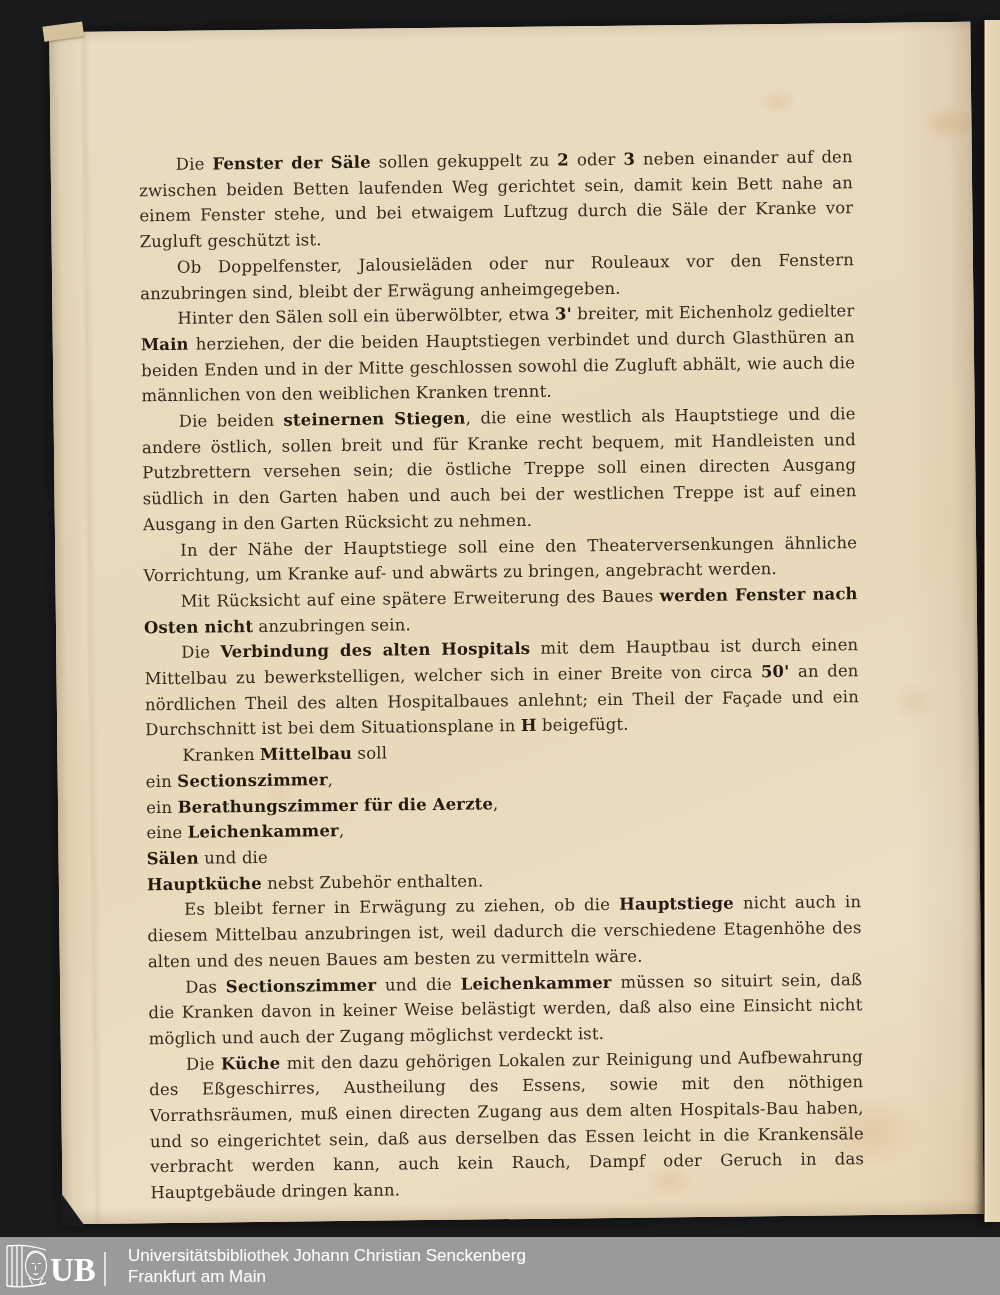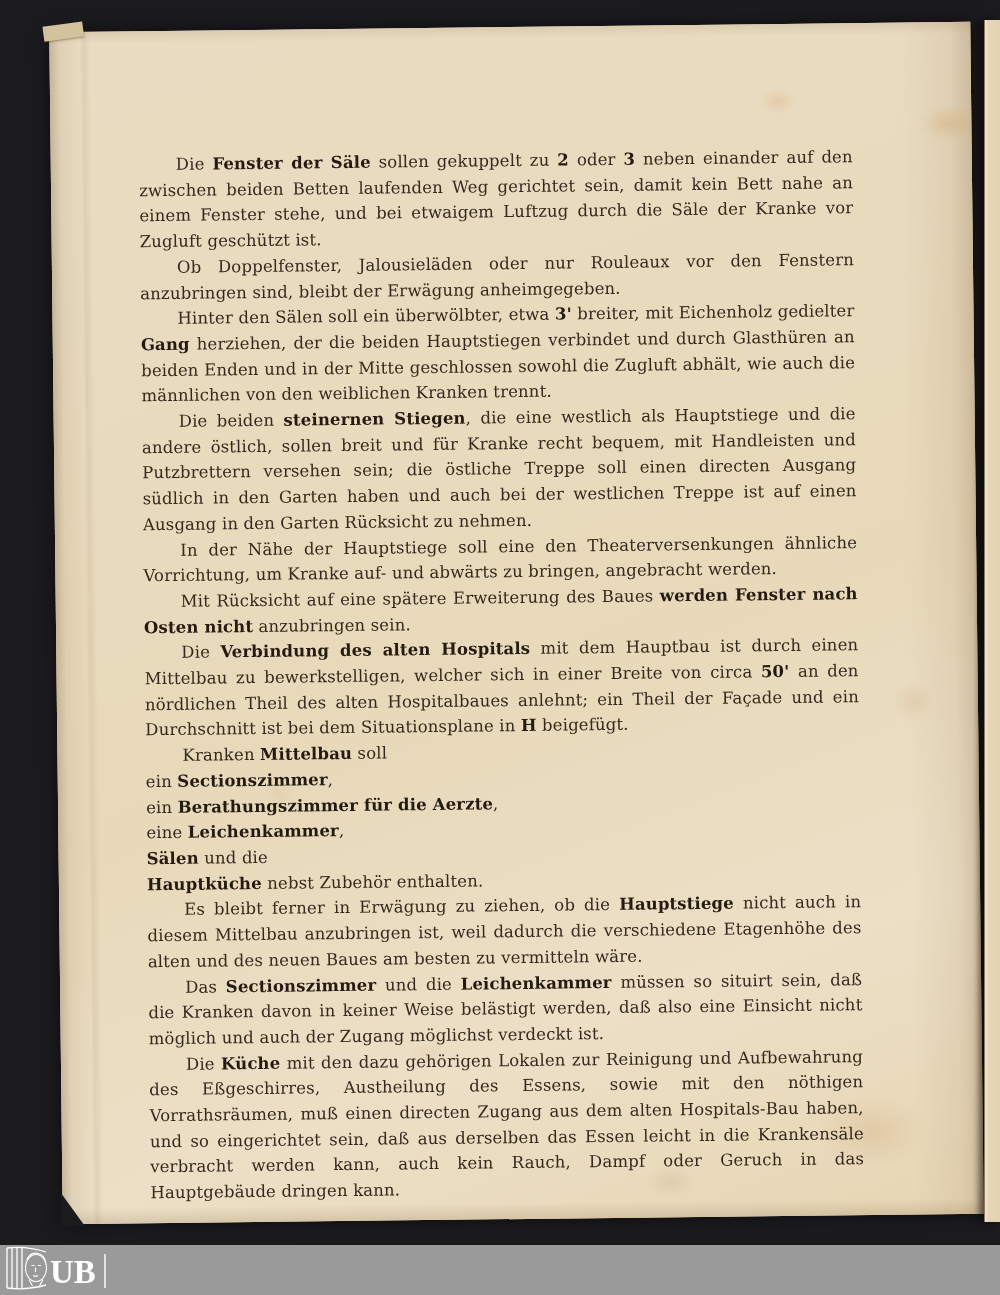--- a/index.html
+++ b/index.html
@@ -66,44 +66,44 @@
   .para .b{font-weight:bold;color:#241b10;}
   
   .sliver{
     position:absolute;left:984px;top:20px;width:16px;height:1202px;
     background:linear-gradient(to right, #f3e9d2 0, #e6d7b8 3px, #e2d2b0 100%);
     border-left:1px solid rgba(60,40,20,.55);
     box-shadow:-5px 0 6px rgba(10,6,3,.55);
   }
   
   .footer{
-    position:absolute;left:0;bottom:0;width:1000px;height:50px;
+    position:absolute;left:0;bottom:0;width:1000px;height:58px;
     background:var(--footer-bar);
-    display:flex;
+    display:flex;align-items:center;
   }
   .logo{margin-left:4px;flex:0 0 auto;}
   .logo svg{display:block;}
   .footer-text{
     margin-left:18px;
     color:var(--footer-text);
     font:17px/21.5px "Liberation Sans",sans-serif;
     text-shadow:0 0 1px rgba(255,255,255,.25);
   }
 </style>
 </head>
 <body>
 
 <div class="stage">
 
   <div class="page">
     <div class="tear-chip"></div>
     <div class="page-text">
         <p class="para"><span>Die </span><span class="b">Fenster der Säle</span><span> sollen gekuppelt zu </span><span class="b">2</span><span> oder </span><span class="b">3</span><span> neben einander auf den zwischen beiden Betten laufenden Weg gerichtet sein, damit kein Bett nahe an einem Fenster stehe, und bei etwaigem Luftzug durch die Säle der Kranke vor Zugluft geschützt ist.</span></p>
         <p class="para"><span>Ob Doppelfenster, Jalousieläden oder nur Rouleaux vor den Fenstern anzubringen sind, bleibt der Erwägung anheimgegeben.</span></p>
-        <p class="para"><span>Hinter den Sälen soll ein überwölbter, etwa </span><span class="b">3'</span><span> breiter, mit Eichenholz gedielter </span><span class="b">Gang</span><span> herziehen, der die beiden Hauptstiegen verbindet und durch Glasthüren an beiden Enden und in der Mitte geschlossen sowohl die Zugluft abhält, wie auch die männlichen von den weiblichen Kranken trennt.</span></p>
+        <p class="para"><span>Hinter den Sälen soll ein überwölbter, etwa </span><span class="b">3'</span><span> breiter, mit Eichenholz gedielter </span><span class="b">Main</span><span> herziehen, der die beiden Hauptstiegen verbindet und durch Glasthüren an beiden Enden und in der Mitte geschlossen sowohl die Zugluft abhält, wie auch die männlichen von den weiblichen Kranken trennt.</span></p>
         <p class="para"><span>Die beiden </span><span class="b">steinernen Stiegen</span><span>, die eine westlich als Hauptstiege und die andere östlich, sollen breit und für Kranke recht bequem, mit Handleisten und Putzbrettern versehen sein; die östliche Treppe soll einen directen Ausgang südlich in den Garten haben und auch bei der westlichen Treppe ist auf einen Ausgang in den Garten Rücksicht zu nehmen.</span></p>
         <p class="para"><span>In der Nähe der Hauptstiege soll eine den Theaterversenkungen ähnliche Vorrichtung, um Kranke auf- und abwärts zu bringen, angebracht werden.</span></p>
         <p class="para"><span>Mit Rücksicht auf eine spätere Erweiterung des Baues </span><span class="b">werden Fenster nach Osten nicht</span><span> anzubringen sein.</span></p>
         <p class="para"><span>Die </span><span class="b">Verbindung des alten Hospitals</span><span> mit dem Hauptbau ist durch einen Mittelbau zu bewerkstelligen, welcher sich in einer Breite von circa </span><span class="b">50'</span><span> an den nördlichen Theil des alten Hospitalbaues anlehnt; ein Theil der Façade und ein Durchschnitt ist bei dem Situationsplane in </span><span class="b">H</span><span> beigefügt.</span></p>
         <p class="para"><span>Kranken </span><span class="b">Mittelbau</span><span> soll</span></p>
         <p class="para flush"><span>ein </span><span class="b">Sectionszimmer</span><span>,</span></p>
         <p class="para flush"><span>ein </span><span class="b">Berathungszimmer für die Aerzte</span><span>,</span></p>
         <p class="para flush"><span>eine </span><span class="b">Leichenkammer</span><span>,</span></p>
         <p class="para flush"><span class="b">Sälen</span><span> und die</span></p>
         <p class="para flush"><span class="b">Hauptküche</span><span> nebst Zubehör enthalten.</span></p>
@@ -132,15 +132,19 @@
           <path d="M23 15 Q26 6.5 34 8.5 Q40.5 10 41.5 17"></path>
           <path d="M27.5 20.5 h3.2 M33.8 20.5 h3.2"></path>
           <path d="M31.5 22.5 v4.5"></path>
           <path d="M29.3 30.5 q2.2 1.8 4.6 0"></path>
           <path d="M25 34.5 L28.5 41 M39 34.5 L35.5 41"></path>
         </g>
         <text x="46" y="37.5" font-family="Liberation Serif, DejaVu Serif, serif" font-size="33" font-weight="bold" fill="#ffffff">UB</text>
         <path d="M101 9 L101 43" stroke="#ffffff" stroke-width="1.4"></path>
       </svg>
     </div>
+    <div class="footer-text">
+      <div>Universitätsbibliothek Johann Christian Senckenberg</div>
+      <div>Frankfurt am Main</div>
+    </div>
   </div>
 
 </div>
 
 </body></html>

